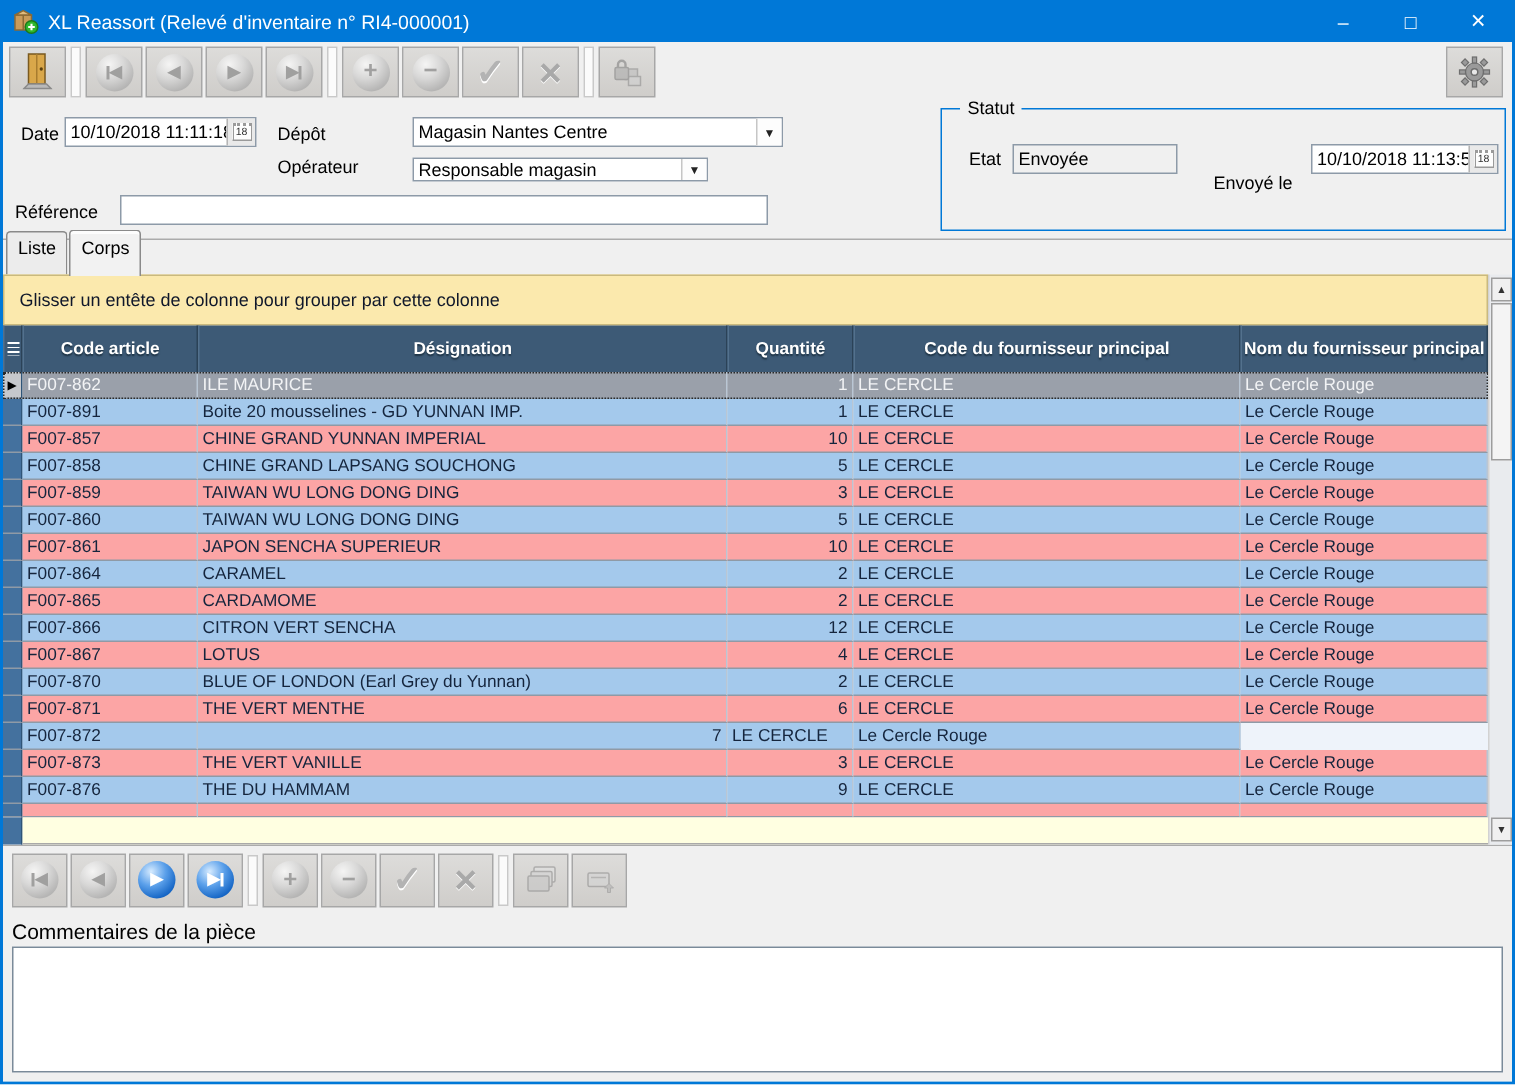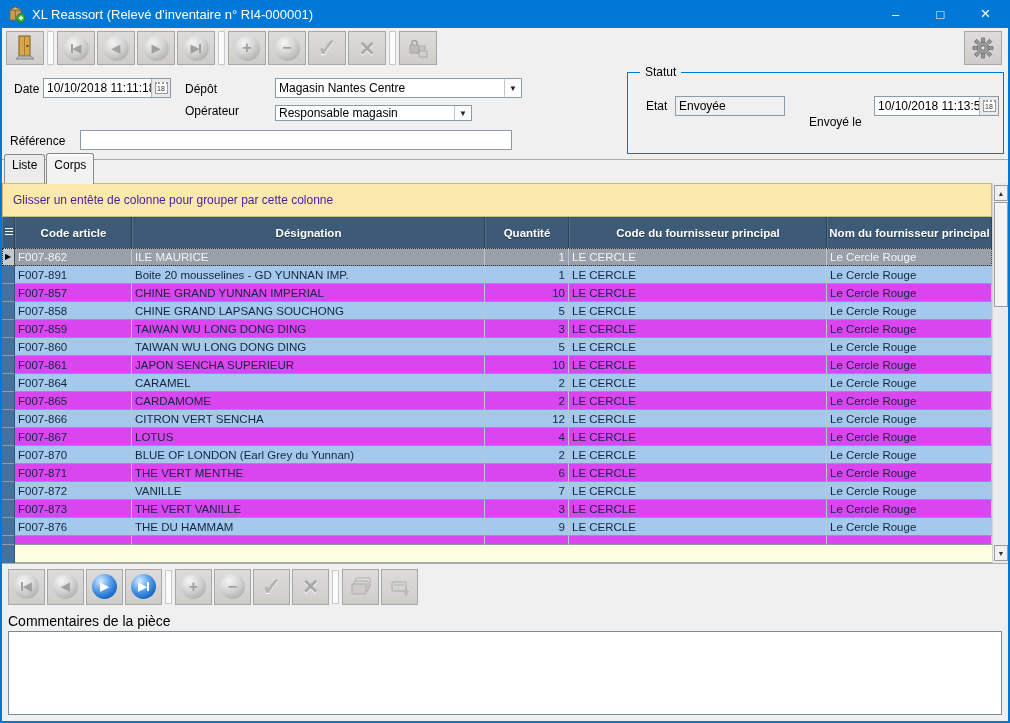--- a/index.html
+++ b/index.html
@@ -45,33 +45,33 @@
 
   
   .tabstrip { height:23px; display:flex; align-items:flex-end; padding-left:2px; background:#f0f0f0; }
   .tab { border:1px solid #8a8a8a; border-bottom:none; border-radius:3px 3px 0 0; padding:3px 7px 12px 7px; font-size:12px;
          background:#ececec; margin-right:1px; position:relative; top:1px; }
   .tab.active { background:#f2f2f2; padding-top:4px; box-shadow:inset 0 2px 0 #fdfdfd; z-index:2; }
 
   
   .gridzone { height:380px; position:relative; background:#f0f0f0; }
   .gridcontent { width:990px; }
-  .group-panel { height:34px; background:#fbe9ad; border:1px solid #c9b97e; display:flex; align-items:center; padding-left:10px; font-size:12px; color:#4c1d95; }
+  .group-panel { height:34px; background:#fbe9ad; border:1px solid #c9b97e; display:flex; align-items:center; padding-left:10px; font-size:12px; color:#0f172a; }
   .ghead { height:31px; display:grid; grid-template-columns:13px 117px 353px 84px 258px 1fr; background:#3d5a76; }
   .ghc { color:#fff; font-weight:bold; font-size:11.5px; display:flex; align-items:center; justify-content:center; text-align:center;
          border-right:1px solid #2b4257; border-left:1px solid #53718d; line-height:12px; text-shadow:0 1px 1px #1e3344; }
   .ghc.first { justify-content:flex-start; padding-left:2px; }
   .list-ic { width:8px; height:9px; background:repeating-linear-gradient(#fff 0 1px, transparent 1px 3px); }
   .gbody { background:#eef3fa; }
   .grow { height:18px; display:grid; grid-template-columns:13px 117px 353px 84px 258px 1fr; font-size:11.5px; color:#15253d; }
   .gc { border-right:1px solid #b9c6d4; border-bottom:1px solid #8f9aa6; padding:0 3px; display:flex; align-items:center;
         white-space:nowrap; overflow:hidden; }
   .c-indicator { background:#44719e; border-right:1px solid #2f5578; padding:0; justify-content:center; color:#000; font-size:8px; }
   .c-qty { justify-content:flex-end; }
-  .grow.lt  .gc:not(.c-indicator) { background:#d946ef; }
+  .grow.lt  .gc:not(.c-indicator) { background:#fca5a5; }
   .grow.alt .gc:not(.c-indicator) { background:#a4c9ec; }
   .grow.sel .gc:not(.c-indicator) { background:#9aa0aa; color:#f2f3f5; }
   .grow.sel .c-indicator { background:#c6c8cc; }
   .grow.sel { outline:1px dotted #2a2a2a; outline-offset:-1px; }
   .grow.partial { height:9px; overflow:hidden; }
   .grid-footstrip { height:18px; display:flex; }
   .grid-footstrip .ind { width:13px; background:#44719e; border-right:1px solid #2f5578; }
   .grid-footstrip .rest { flex:1; background:#ffffe1; border-bottom:1px solid #a9a9a9; }
   .vscroll { position:absolute; right:0; top:0; width:16px; height:380px; background:#e9ebee; border-left:1px solid #d2d2d2; }
   .vs-btn { position:absolute; left:1px; width:14px; height:16px; background:#f0f0f0; border:1px solid #9d9d9d; display:flex; align-items:center; justify-content:center; font-size:7px; color:#333; }
@@ -350,21 +350,20 @@
               <div class="gc c-indicator"></div>
               <div class="gc c-code">F007-871</div>
               <div class="gc c-designation">THE VERT MENTHE</div>
               <div class="gc c-qty">6</div>
               <div class="gc c-supcode">LE CERCLE</div>
               <div class="gc c-supname">Le Cercle Rouge</div>
             </div>
             <div class="grow alt">
               <div class="gc c-indicator"></div>
               <div class="gc c-code">F007-872</div>
-              <div class="gc c-designation">VANILLE</div>
               <div class="gc c-qty">7</div>
               <div class="gc c-supcode">LE CERCLE</div>
               <div class="gc c-supname">Le Cercle Rouge</div>
             </div>
             <div class="grow lt">
               <div class="gc c-indicator"></div>
               <div class="gc c-code">F007-873</div>
               <div class="gc c-designation">THE VERT VANILLE</div>
               <div class="gc c-qty">3</div>
               <div class="gc c-supcode">LE CERCLE</div>

